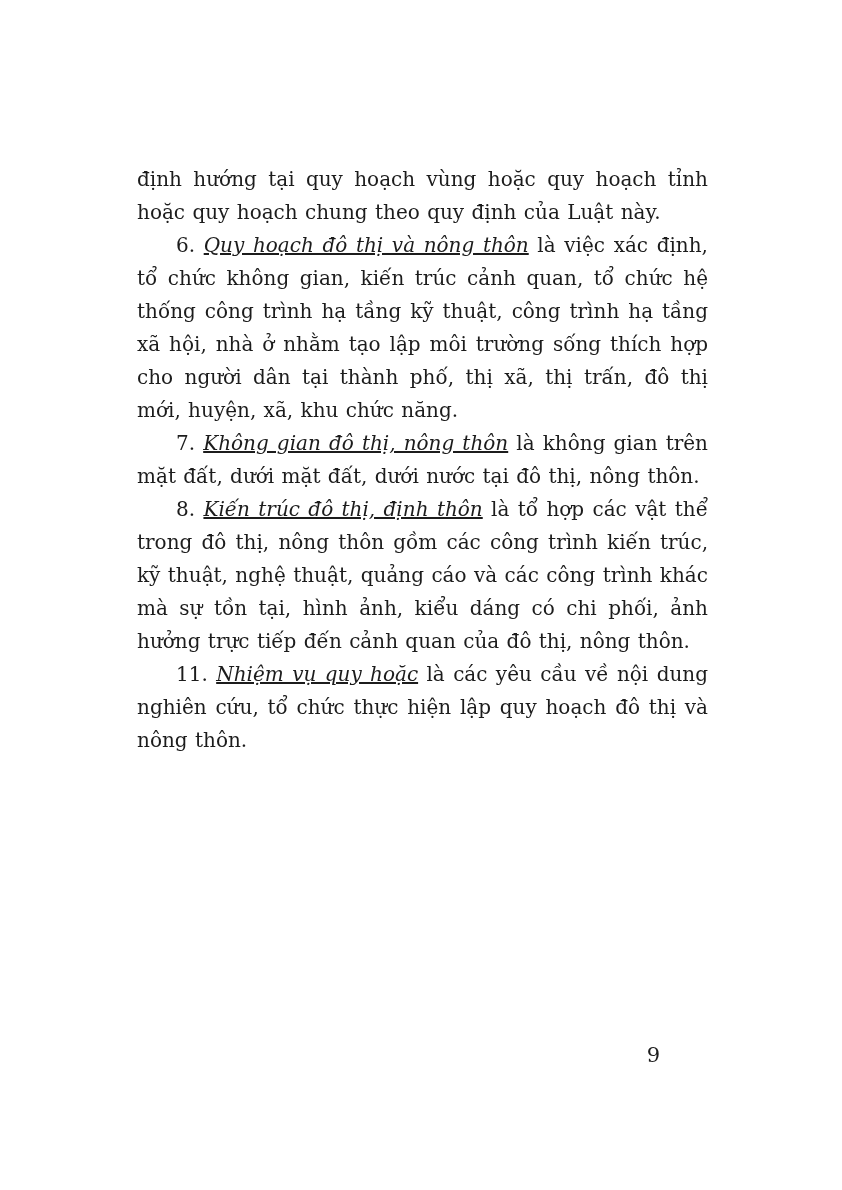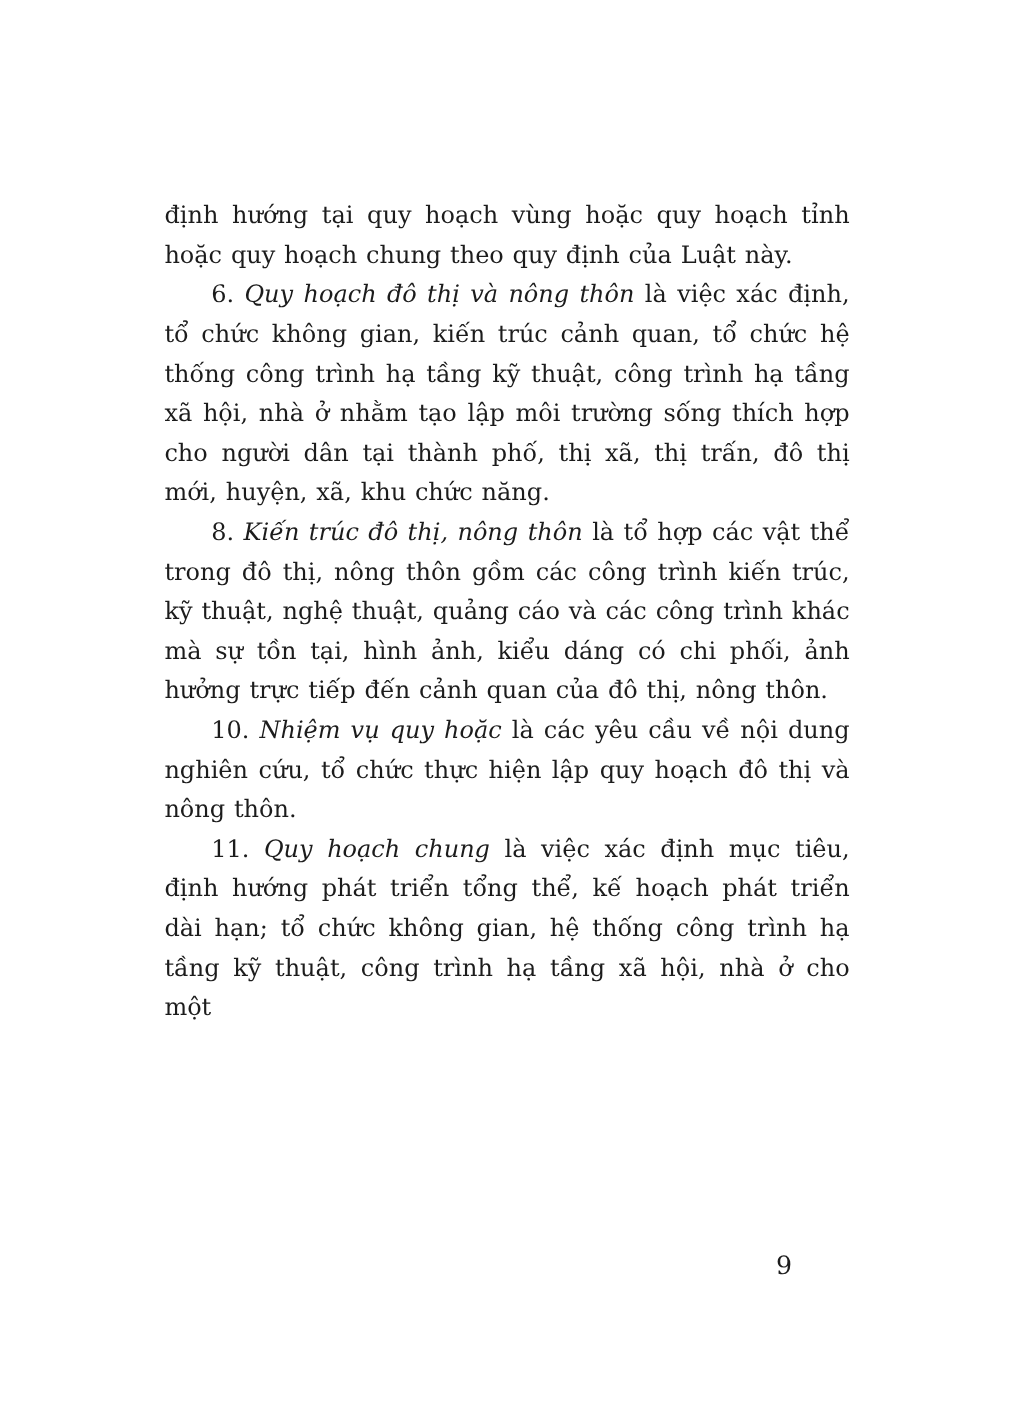--- a/index.html
+++ b/index.html
@@ -31,20 +31,21 @@
       line-height: 33px;
       text-align: justify;
       text-indent: 39px;
       word-spacing: 1px;
     }
     .para.no-indent {
       text-indent: 0;
     }
     .term {
       font-style: italic;
+      text-decoration: underline;
     }
     .page-number {
       position: absolute;
       top: 1041px;
       right: 137px;
       font-size: 21px;
       line-height: 28px;
       color: #1c1c1c;
     }
   </style>
@@ -55,30 +56,30 @@
   <div class="text-block">
 
     <p class="para no-indent">
       <span>định hướng tại quy hoạch vùng hoặc quy hoạch tỉnh hoặc quy hoạch chung theo quy định của Luật này.</span>
     </p>
 
     <p class="para">
       <span>6. </span><span class="term">Quy hoạch đô thị và nông thôn</span><span> là việc xác định, tổ chức không gian, kiến trúc cảnh quan, tổ chức hệ thống công trình hạ tầng kỹ thuật, công trình hạ tầng xã hội, nhà ở nhằm tạo lập môi trường sống thích hợp cho người dân tại thành phố, thị xã, thị trấn, đô thị mới, huyện, xã, khu chức năng.</span>
     </p>
 
+    <p class="para">
+      <span>7. </span><span class="term">Không gian đô thị, nông thôn</span><span> là không gian trên mặt đất, dưới mặt đất, dưới nước tại đô thị, nông thôn.</span>
+    </p>
 
     <p class="para">
-      <span>8. </span><span class="term">Kiến trúc đô thị, nông thôn</span><span> là tổ hợp các vật thể trong đô thị, nông thôn gồm các công trình kiến trúc, kỹ thuật, nghệ thuật, quảng cáo và các công trình khác mà sự tồn tại, hình ảnh, kiểu dáng có chi phối, ảnh hưởng trực tiếp đến cảnh quan của đô thị, nông thôn.</span>
+      <span>8. </span><span class="term">Kiến trúc đô thị, định thôn</span><span> là tổ hợp các vật thể trong đô thị, nông thôn gồm các công trình kiến trúc, kỹ thuật, nghệ thuật, quảng cáo và các công trình khác mà sự tồn tại, hình ảnh, kiểu dáng có chi phối, ảnh hưởng trực tiếp đến cảnh quan của đô thị, nông thôn.</span>
     </p>
 
 
     <p class="para">
-      <span>10. </span><span class="term">Nhiệm vụ quy hoặc</span><span> là các yêu cầu về nội dung nghiên cứu, tổ chức thực hiện lập quy hoạch đô thị và nông thôn.</span>
+      <span>11. </span><span class="term">Nhiệm vụ quy hoặc</span><span> là các yêu cầu về nội dung nghiên cứu, tổ chức thực hiện lập quy hoạch đô thị và nông thôn.</span>
     </p>
 
-    <p class="para">
-      <span>11. </span><span class="term">Quy hoạch chung</span><span> là việc xác định mục tiêu, định hướng phát triển tổng thể, kế hoạch phát triển dài hạn; tổ chức không gian, hệ thống công trình hạ tầng kỹ thuật, công trình hạ tầng xã hội, nhà ở cho một</span>
-    </p>
 
   </div>
 
   <div class="page-number">9</div>
 </div>
 
 </body></html>

